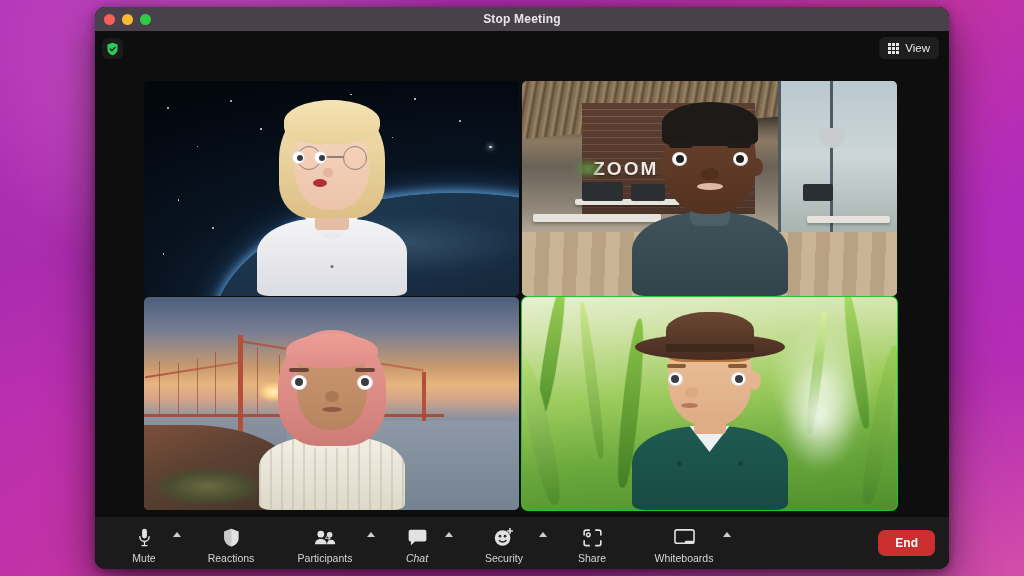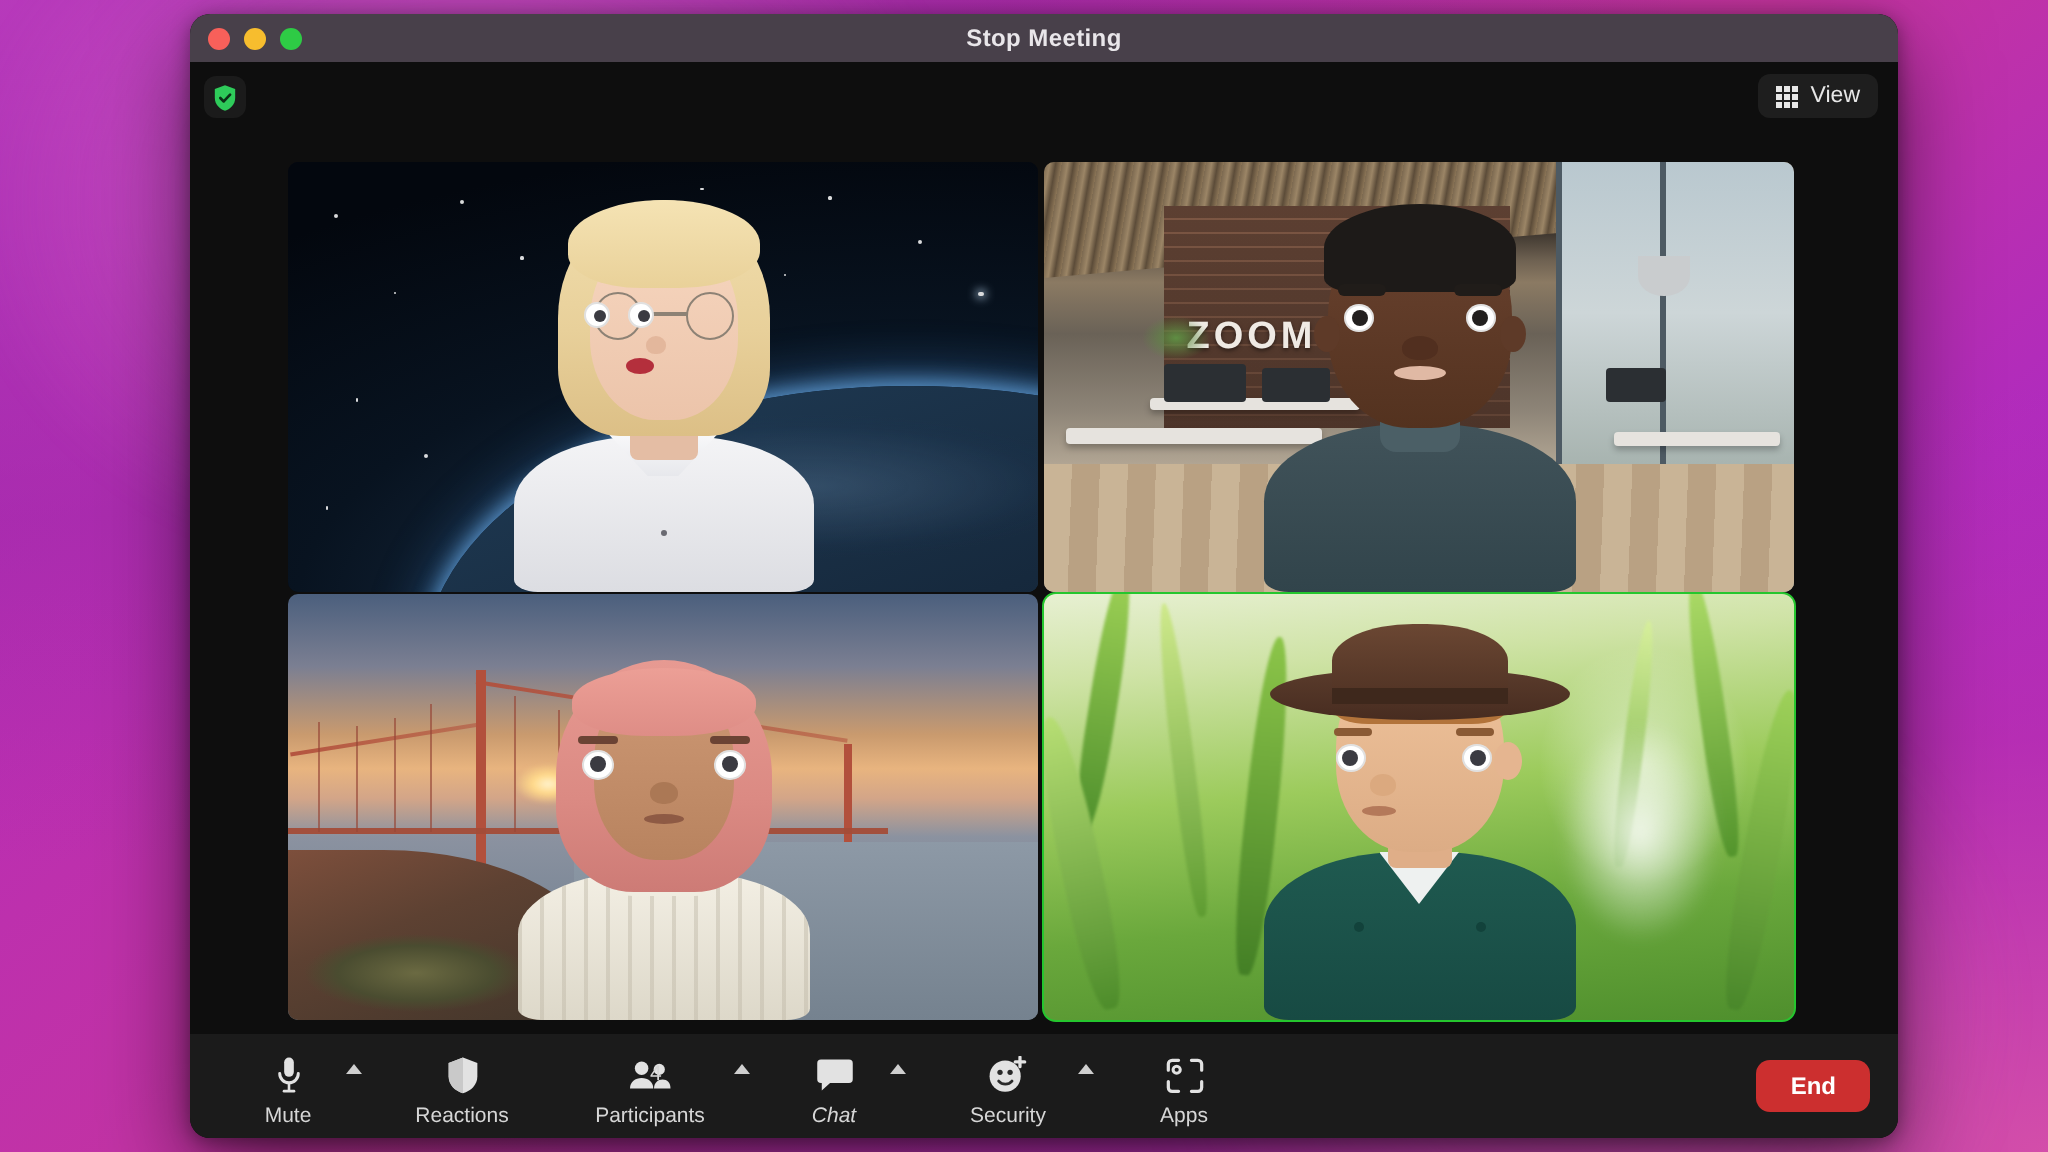--- a/index.html
+++ b/index.html
@@ -489,23 +489,33 @@
           <span class="caret" style="right:-2px;"></span>
         </div>
 
         <div class="tb-item" style="min-width:58px;margin-left:12px;">
           <span class="tb-ico">
             <svg width="19" height="18" viewBox="0 0 20 19">
               <path d="M6.6 1.2H3.2a2 2 0 0 0-2 2v3.2M1.2 12.4v3.2a2 2 0 0 0 2 2h3.4M13.4 17.6h3.4a2 2 0 0 0 2-2v-3.2M18.8 6.4V3.2a2 2 0 0 0-2-2h-3.4" fill="none" stroke="#e2e2e2" stroke-width="1.7" stroke-linecap="round"></path>
               <circle cx="5.6" cy="6.2" r="1.9" fill="none" stroke="#e2e2e2" stroke-width="1.6"></circle>
             </svg>
           </span>
-          <span class="tb-lbl">Apps</span>
-        </div>
-
+          <span class="tb-lbl">Share</span>
+        </div>
+
+        <div class="tb-item" style="min-width:78px;margin-left:12px;">
+          <span class="tb-ico">
+            <svg width="21" height="17" viewBox="0 0 22 18">
+                <rect x="0.9" y="0.9" width="20.2" height="14.2" rx="2.2" fill="none" stroke="#e2e2e2" stroke-width="1.7"></rect>
+                <rect x="11.4" y="12.4" width="9.6" height="3.2" rx="1.3" fill="#e2e2e2"></rect>
+              </svg>
+          </span>
+          <span class="tb-lbl">Whiteboards</span>
+          <span class="caret" style="right:-2px;"></span>
+        </div>
 
         <div class="tb-item" style="min-width:56px;margin-left:10px;">
           
           
         </div>
 
       </div>
 
       <button class="endbtn">End</button>
     </div>

